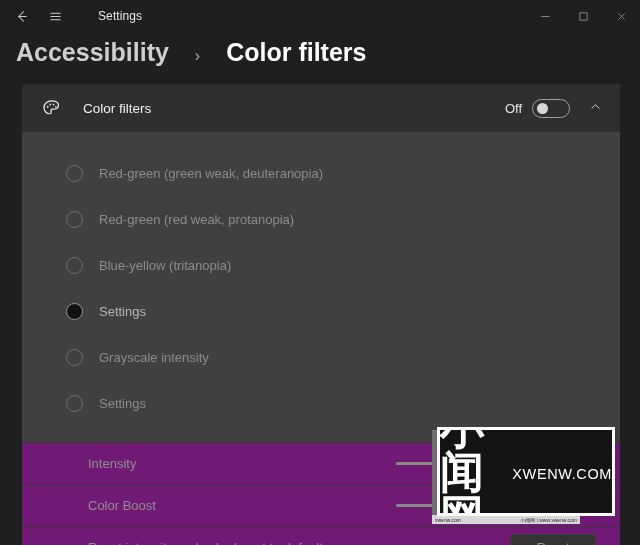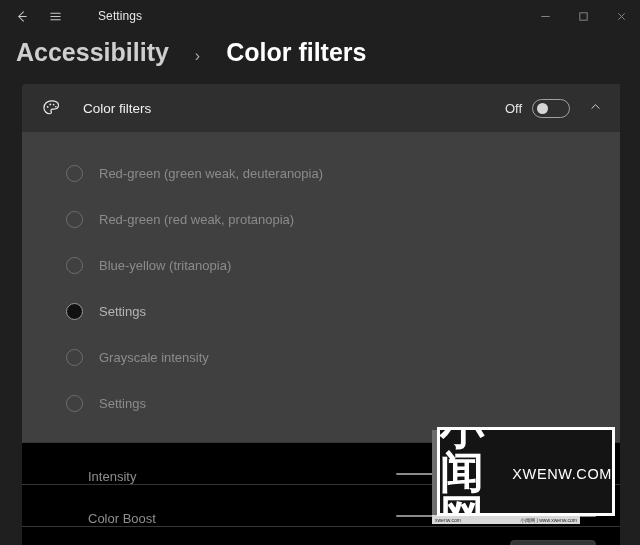--- a/index.html
+++ b/index.html
@@ -169,25 +169,25 @@
     font-size: 13px;
     color: #8b8b8b;
     margin-left: 16px;
   }
   .radio-row.selected .radio-label { color: #b4b4b4; }
 
   
   .srow {
     height: 42px;
     display: flex;
-    align-items: flex-end;
+    align-items: center;
     padding: 0 0 0 66px;
     border-top: 1px solid #363636;
     position: relative;
-    background: #000000;
+    background: #701a75;
   }
   .srow-label {
     font-size: 13px;
     color: #8e8e8e;
   }
   .slider-wrap {
     position: absolute;
     left: 374px;
     right: 24px;
     height: 20px;

